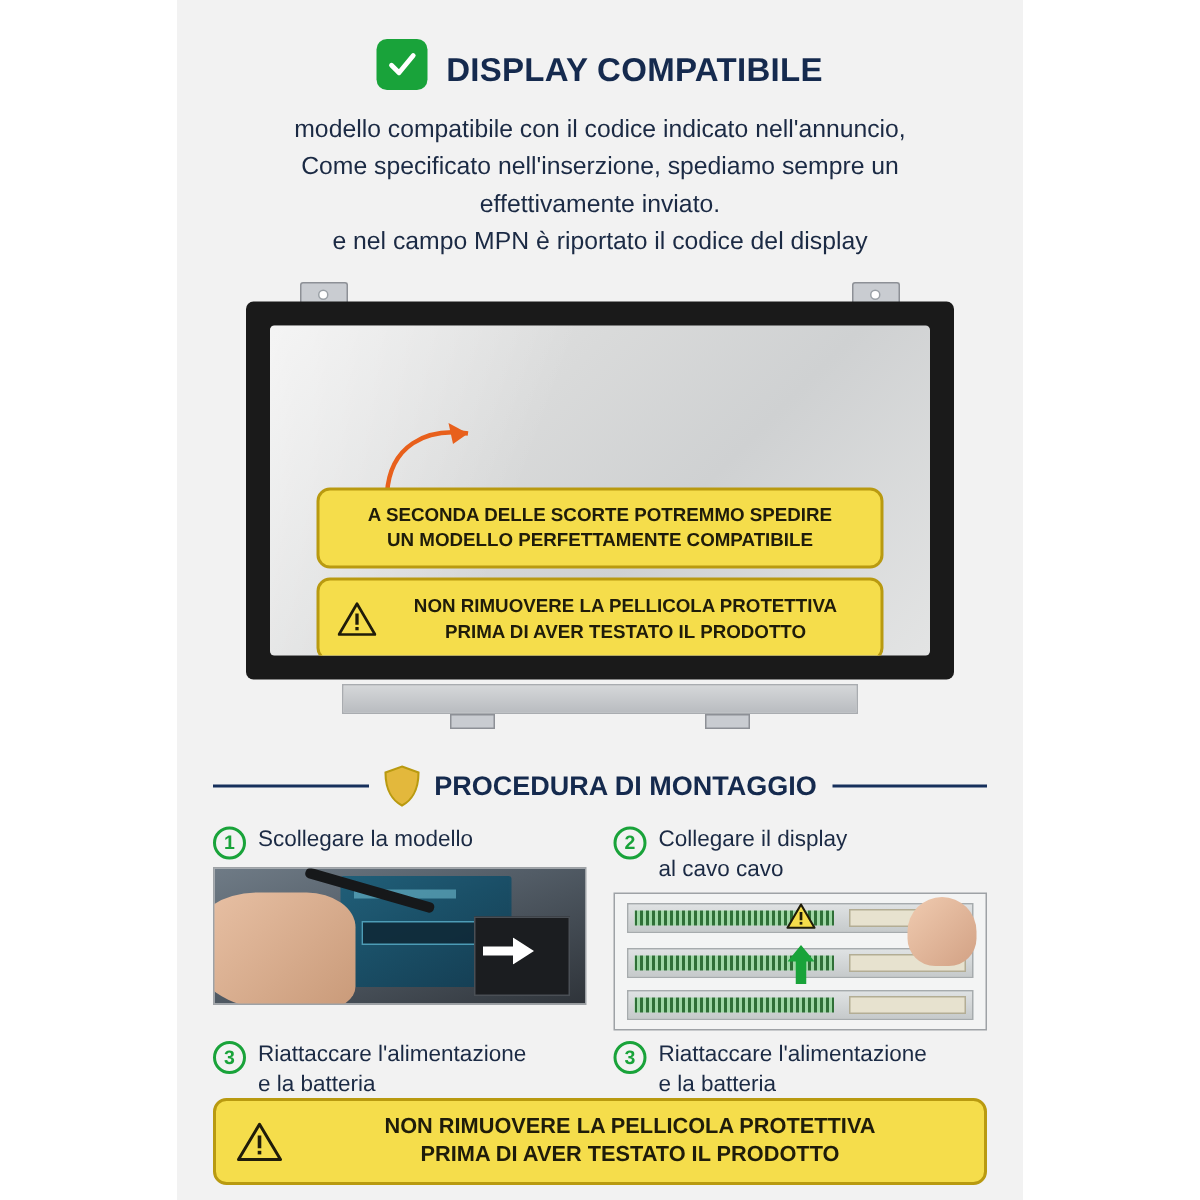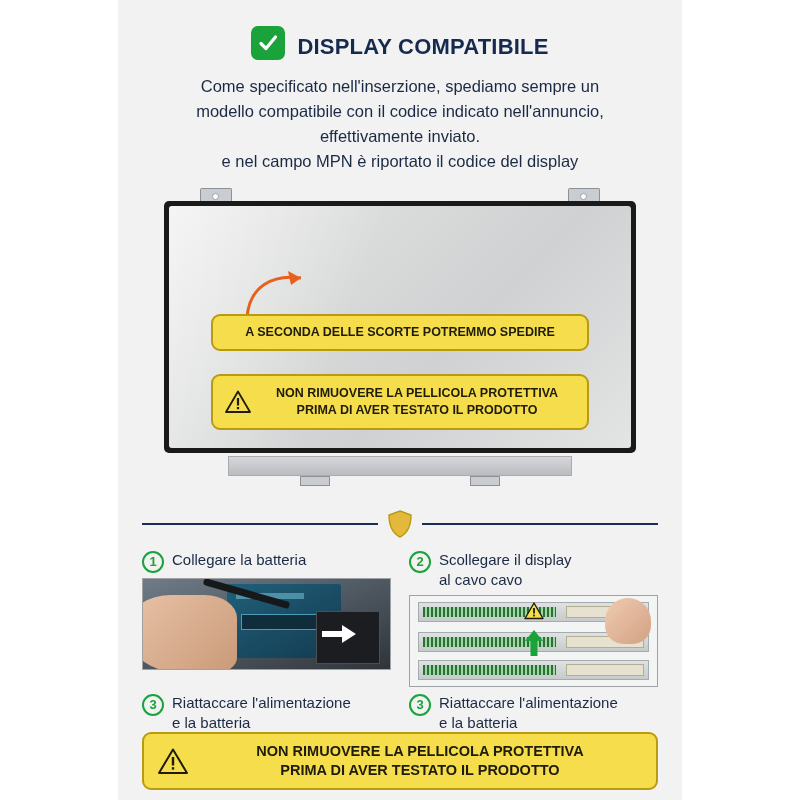--- a/index.html
+++ b/index.html
@@ -97,21 +97,21 @@
   .tab.right { right: 50px; }
 
   .panel {
     position: absolute;
     top: 13px;
     left: 14px;
     right: 14px;
     height: 252px;
     background: #1a1a1a;
     border-radius: 5px;
-    padding: 5px;
+    padding: 16px;
     box-sizing: border-box;
   }
   .screen {
     width: 100%;
     height: 100%;
     border-radius: 3px;
     background: linear-gradient(135deg, #e8e8e8 0%, #d9dada 35%, #cfd1d2 60%, #e3e4e4 100%);
     position: relative;
     overflow: hidden;
   }
@@ -403,40 +403,41 @@
     <div class="header">
       <div class="check-badge">
         <svg width="22" height="22" viewBox="0 0 22 22" aria-hidden="true">
           <path d="M4 11.5 L9 16.5 L18.5 5" fill="none" stroke="#ffffff" stroke-width="3.2" stroke-linecap="round" stroke-linejoin="round"></path>
         </svg>
       </div>
       <div class="header-title">DISPLAY COMPATIBILE</div>
     </div>
 
     <div class="intro">
+      <div>modello compatibile con il codice indicato nell'annuncio,</div>
       <div>Come specificato nell'inserzione, spediamo sempre un</div>
-      <div>modello compatibile con il codice indicato nell'annuncio,</div>
       <div>effettivamente inviato.</div>
       <div>e nel campo MPN è riportato il codice del display</div>
     </div>
 
     <div class="panel-wrap">
       <div class="tab left"></div>
       <div class="tab right"></div>
 
       <div class="panel">
         <div class="screen">
 
           <svg class="arrow-curve" viewBox="0 0 72 52" aria-hidden="true">
             <path d="M4 50 C 6 18, 30 6, 58 10" fill="none" stroke="#e8601c" stroke-width="3"></path>
             <path d="M58 10 L45 3 L48 17 Z" fill="#e8601c"></path>
           </svg>
 
           <div class="callout one">
             <div>A SECONDA DELLE SCORTE POTREMMO SPEDIRE</div>
+            <div>UN MODELLO PERFETTAMENTE COMPATIBILE</div>
           </div>
 
           <div class="callout two">
             <svg width="26" height="24" viewBox="0 0 26 24" aria-hidden="true">
               <path d="M13 1.5 L25 22 L1 22 Z" fill="#f5dd4b" stroke="#1f1c0a" stroke-width="1.8" stroke-linejoin="round"></path>
               <rect x="11.9" y="8" width="2.2" height="7.5" fill="#1f1c0a"></rect>
               <rect x="11.9" y="17" width="2.2" height="2.2" fill="#1f1c0a"></rect>
             </svg>
             <div class="txt">
               <div>NON RIMUOVERE LA PELLICOLA PROTETTIVA</div>
@@ -450,48 +451,49 @@
       <div class="foot-strip"></div>
       <div class="foot-tab l"></div>
       <div class="foot-tab r"></div>
     </div>
 
     <div class="proc-header">
       <div class="rule"></div>
       <svg class="shield" viewBox="0 0 24 28" aria-hidden="true">
         <path d="M12 1 L23 5 C23 17, 18 24, 12 27 C6 24, 1 17, 1 5 Z" fill="#e3b83c" stroke="#b99a10" stroke-width="1.4"></path>
       </svg>
+      <div class="proc-title">PROCEDURA DI MONTAGGIO</div>
       <div class="rule"></div>
     </div>
 
     <div class="steps">
 
       <div>
         <div class="step-label">
           <div class="num">1</div>
           <div>
-            <div>Collegare la batteria</div>
+            <div>Scollegare la modello</div>
           </div>
         </div>
         <div class="photo a">
           <div class="pcb"></div>
           <div class="batt"></div>
           <div class="hand"></div>
           <div class="screwdriver"></div>
           <svg class="white-arrow" width="34" height="18" viewBox="0 0 34 18" aria-hidden="true">
             <path d="M0 6 H20 V0 L34 9 L20 18 V12 H0 Z" fill="#ffffff"></path>
           </svg>
         </div>
       </div>
 
       <div>
         <div class="step-label">
           <div class="num">2</div>
           <div>
-            <div>Scollegare il display</div>
+            <div>Collegare il display</div>
             <div>al cavo cavo</div>
           </div>
         </div>
         <div class="photo b">
           <div class="flat-row r1">
             <div class="strip"></div>
             <div class="conn"></div>
           </div>
           <div class="finger"></div>
           <svg class="warn-small" width="20" height="18" viewBox="0 0 20 18" aria-hidden="true">

